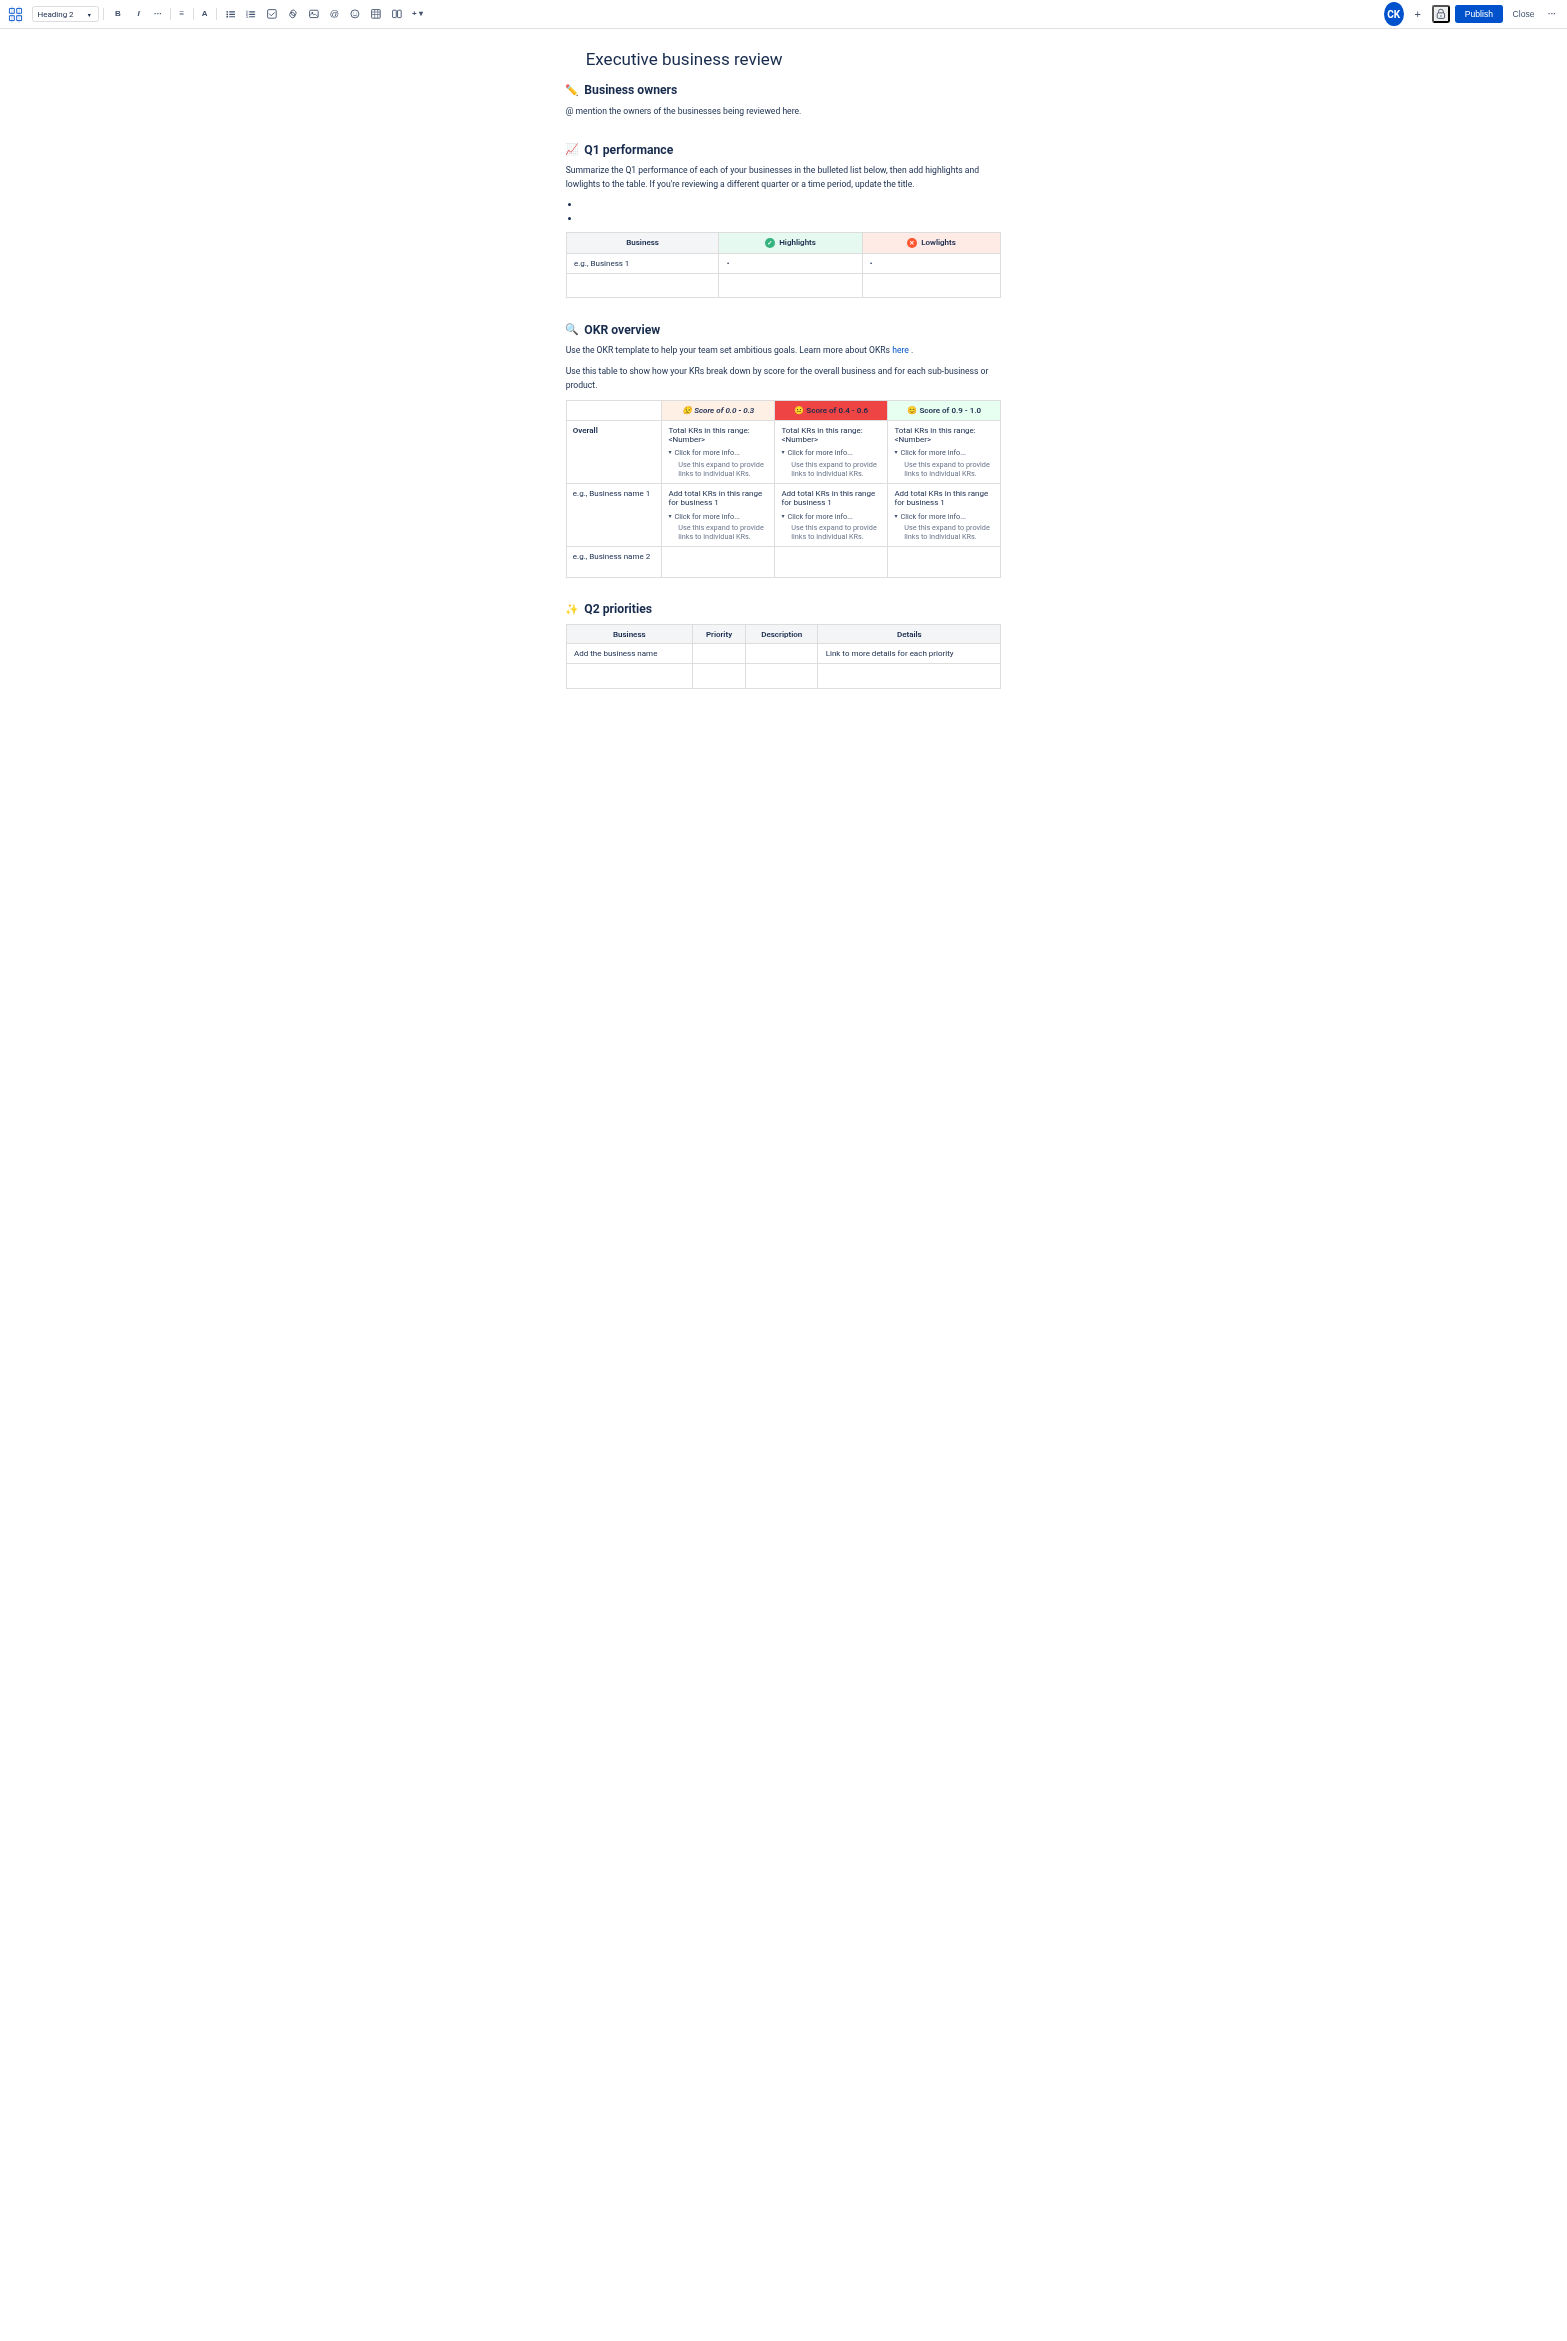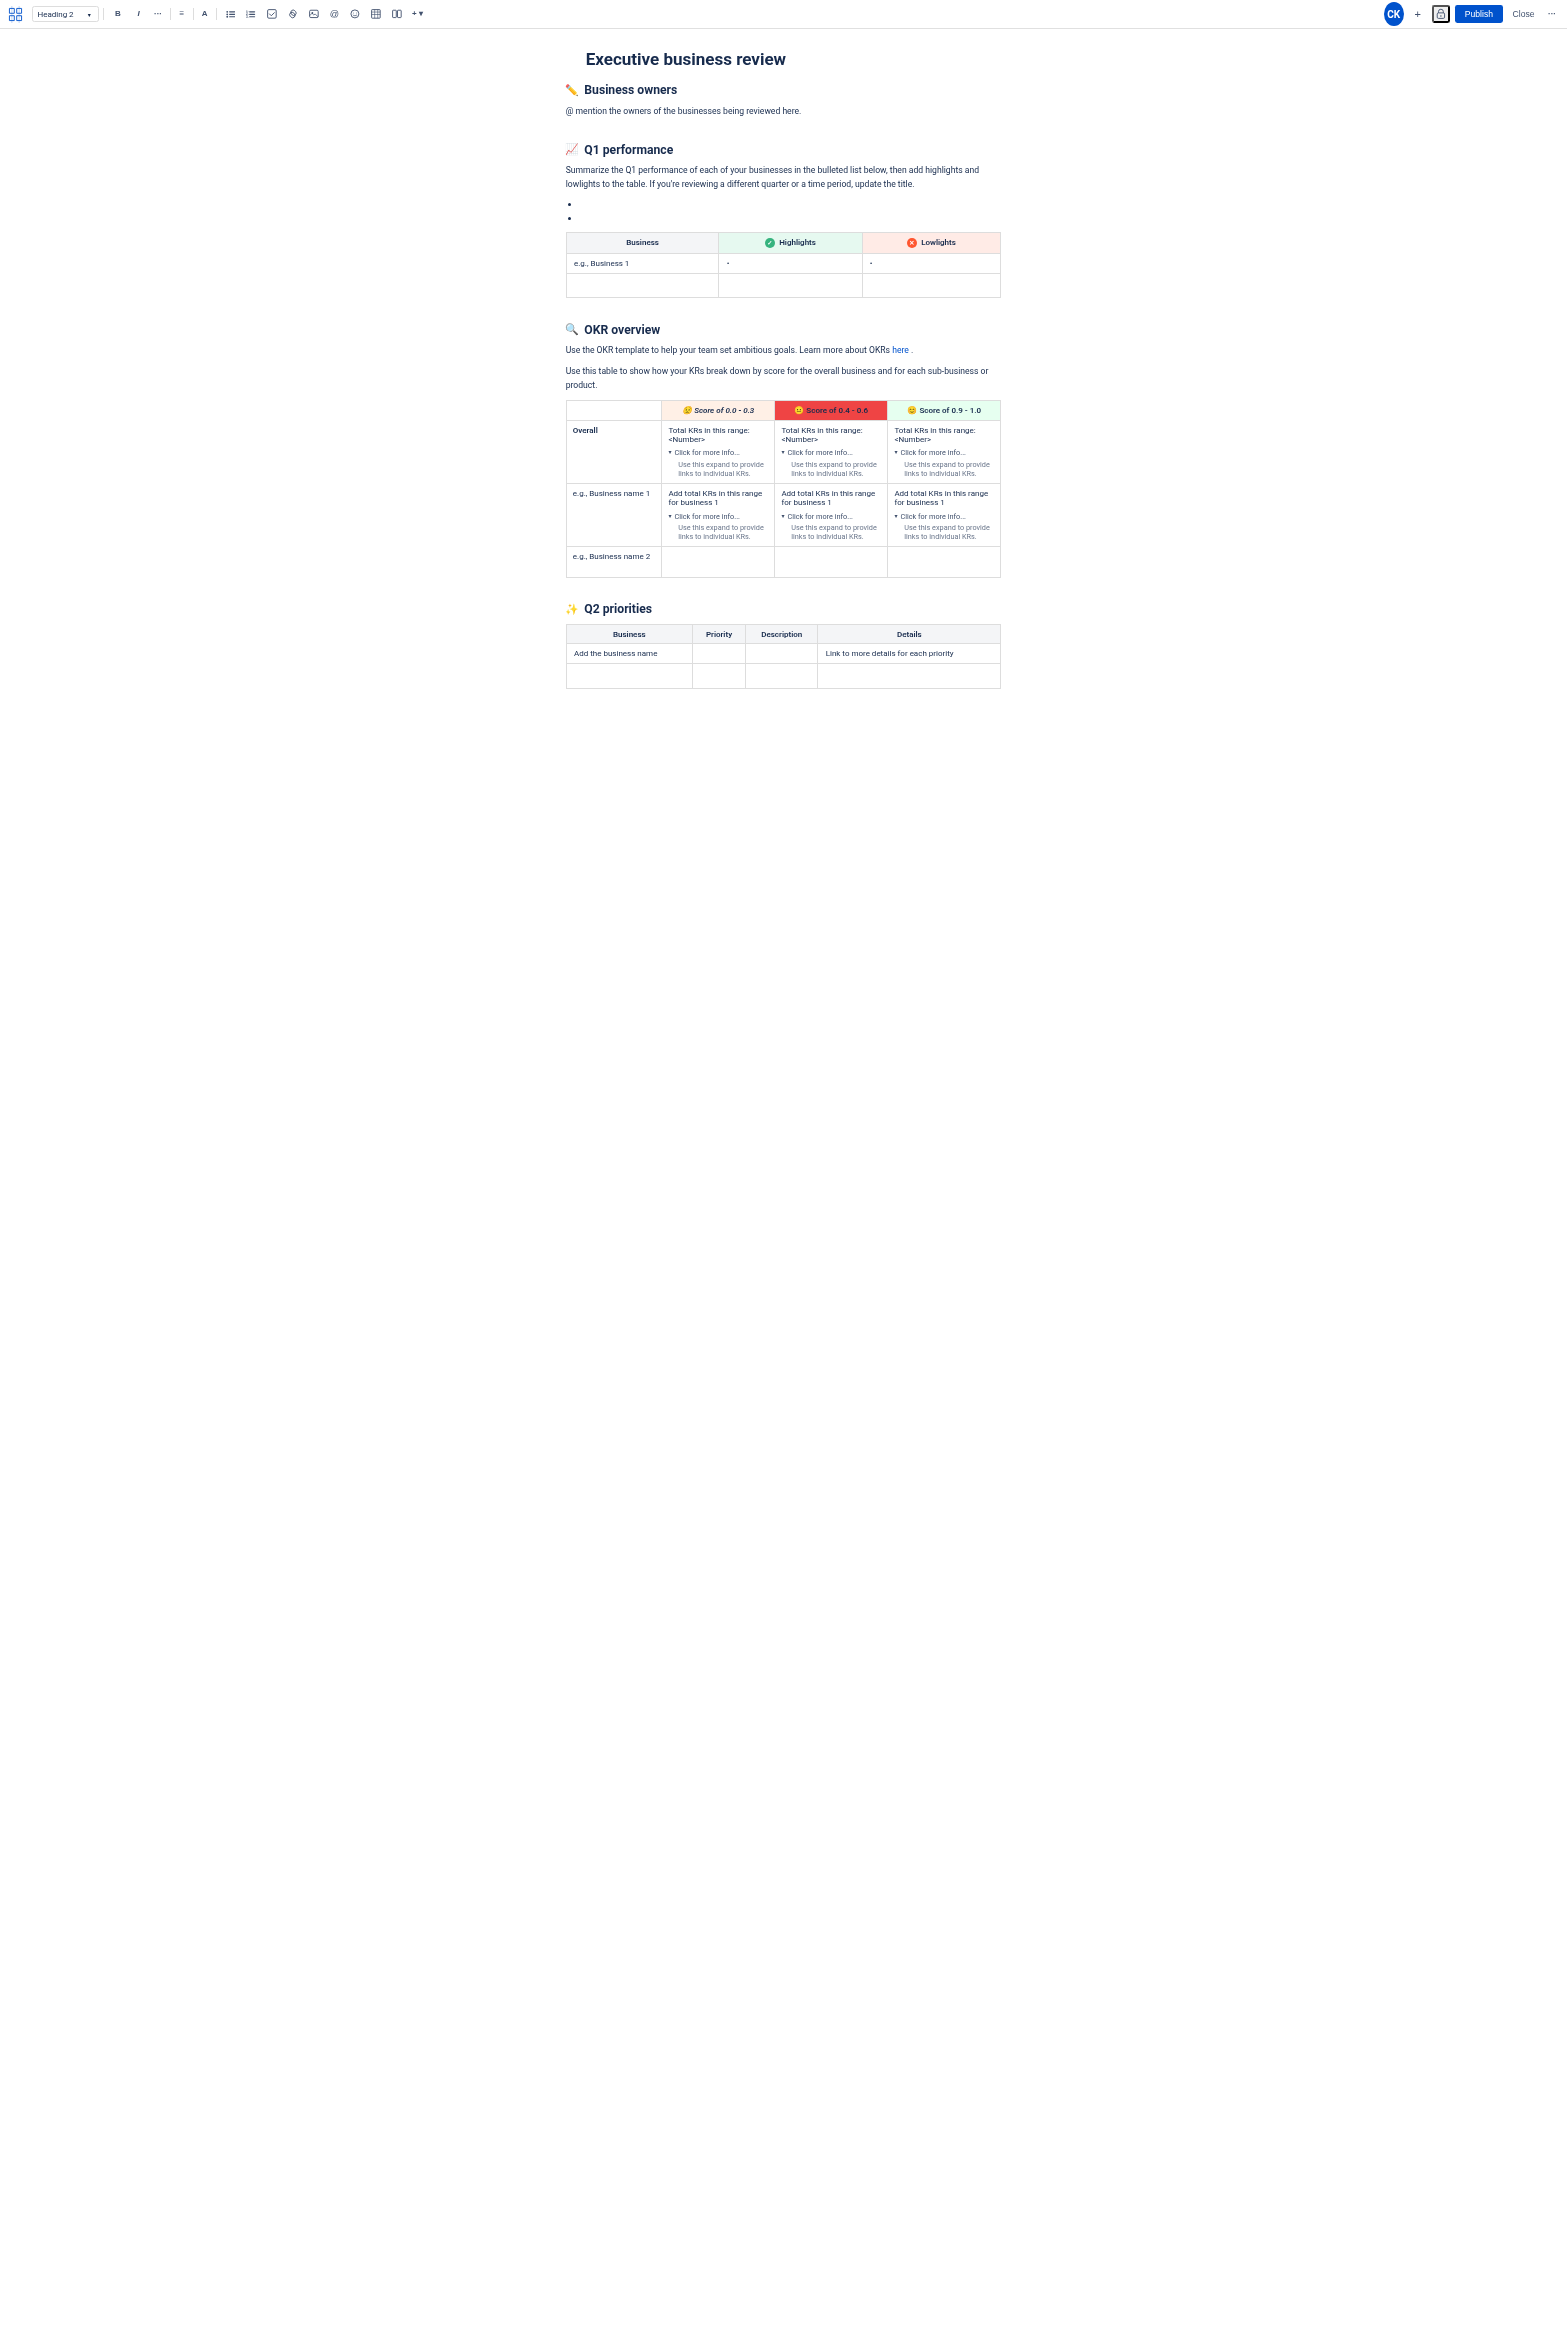--- a/index.html
+++ b/index.html
@@ -103,21 +103,21 @@
 
     
     .content-area {
       max-width: 465px;
       margin: 0 auto;
       padding: 19.6px 14.7px 49px;
     }
 
     .page-title {
       font-size: 17px;
-      font-weight: 700;
+      font-weight: 400;
       color: #172b4d;
       margin-bottom: 14.7px;
       padding-left: 20px;
     }
 
     
     .callout-block {
       background: #eef0ff;
       border-radius: 2.4px;
       padding: 9.8px 12.2px;

